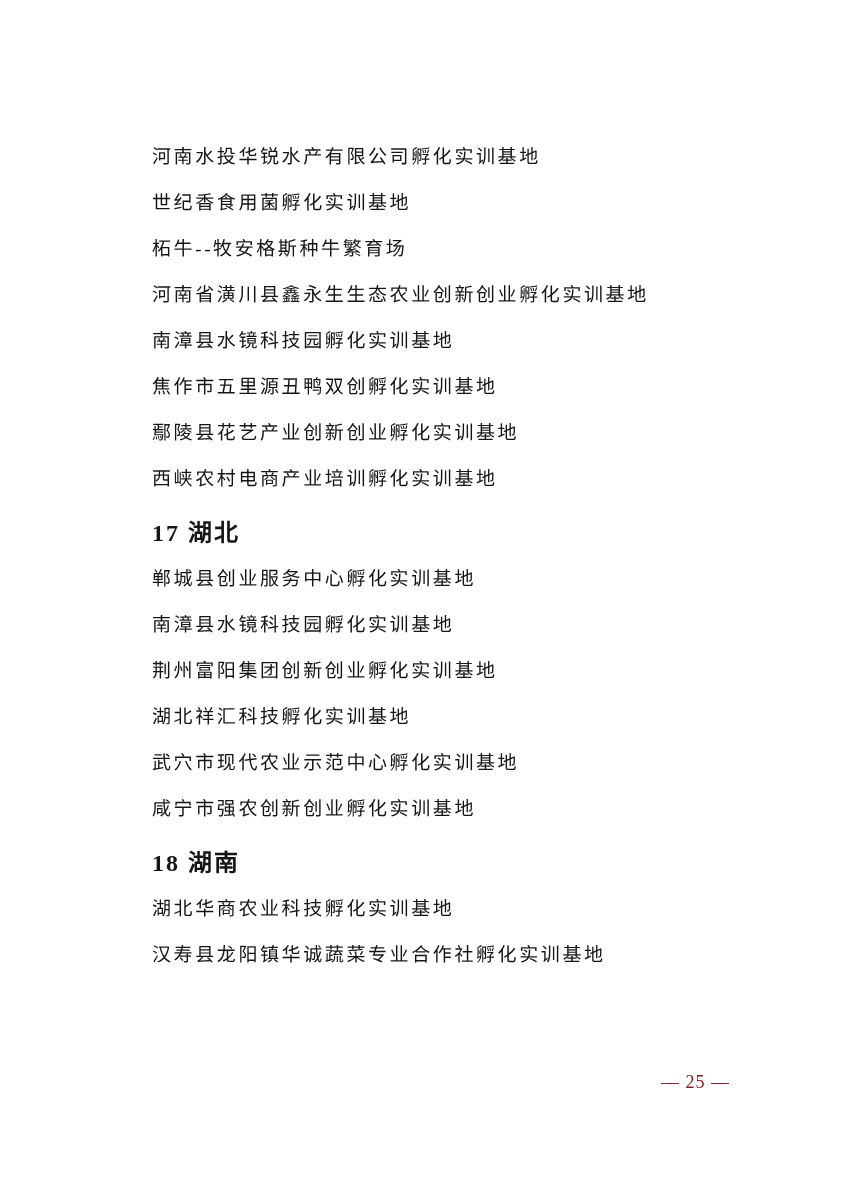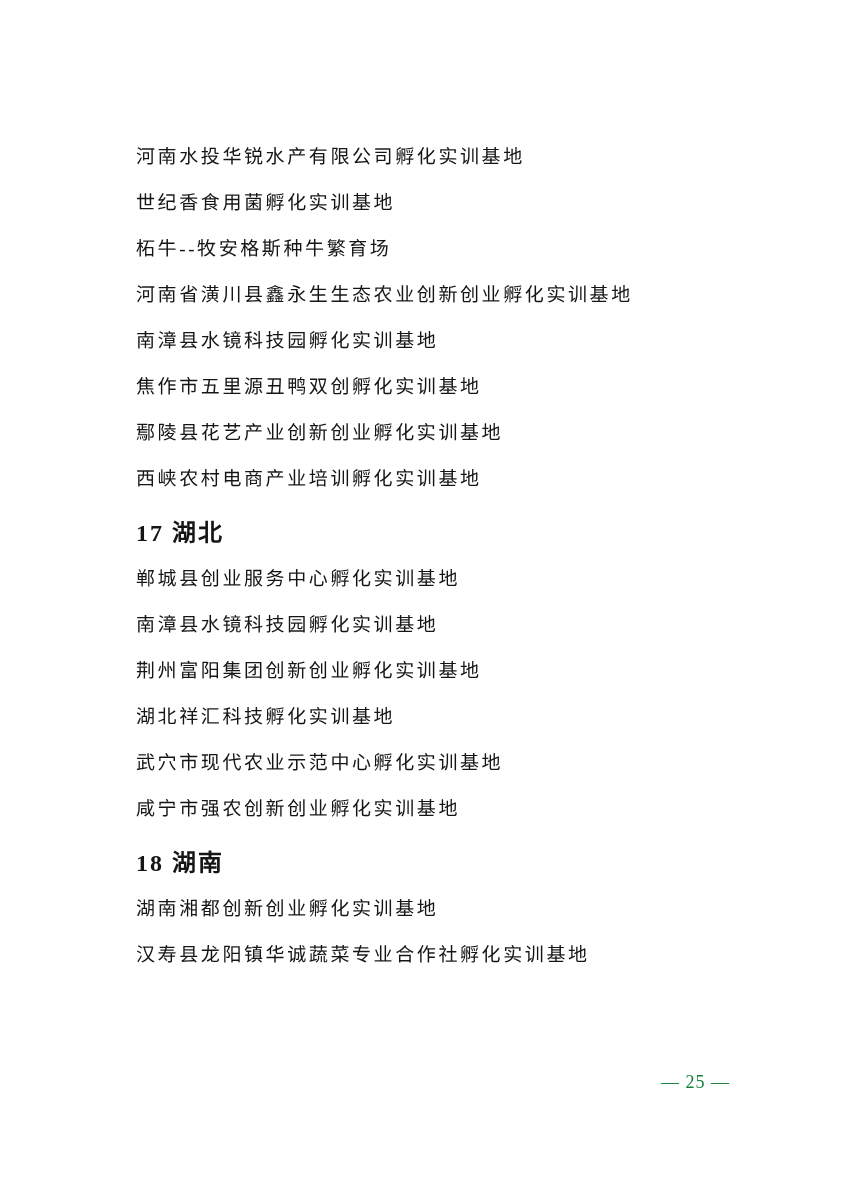--- a/index.html
+++ b/index.html
@@ -11,21 +11,21 @@
     position: relative;
     width: 848px;
     height: 1200px;
     background: #ffffff;
     overflow: hidden;
     font-family: "Liberation Serif", "DejaVu Serif", serif;
     color: #151515;
   }
   .content {
     position: absolute;
-    left: 136px;
+    left: 152px;
     top: 134px;
     right: 118px;
   }
   .section { margin: 0; padding: 0; }
   .section-heading {
     margin: 8px 0 0 0;
     height: 46px;
     line-height: 46px;
     font-size: 24px;
     font-weight: bold;
@@ -39,21 +39,21 @@
     font-weight: normal;
     letter-spacing: 2.6px;
     white-space: nowrap;
   }
   .page-footer {
     position: absolute;
     top: 1072px;
     right: 118px;
     font-size: 18px;
     letter-spacing: 1px;
-    color: #15803d;
+    color: #7f1d1d;
   }
 </style>
 </head>
 <body>
 
 <div class="page">
   <main class="content" id="sections-root">
   <section class="section">
 
   <p class="item">河南水投华锐水产有限公司孵化实训基地</p>
@@ -87,21 +87,21 @@
 
   <p class="item">武穴市现代农业示范中心孵化实训基地</p>
 
   <p class="item">咸宁市强农创新创业孵化实训基地</p>
 
 </section>
 
   <section class="section">
     <h2 class="section-heading">18 湖南</h2>
 
-  <p class="item">湖南湘都创新创业孵化实训基地</p>
+  <p class="item">湖北华商农业科技孵化实训基地</p>
 
   <p class="item">汉寿县龙阳镇华诚蔬菜专业合作社孵化实训基地</p>
 </section>
 </main>
   <footer class="page-footer">
     <span>— 25 —</span>
   </footer>
 </div>
 
 </body></html>

